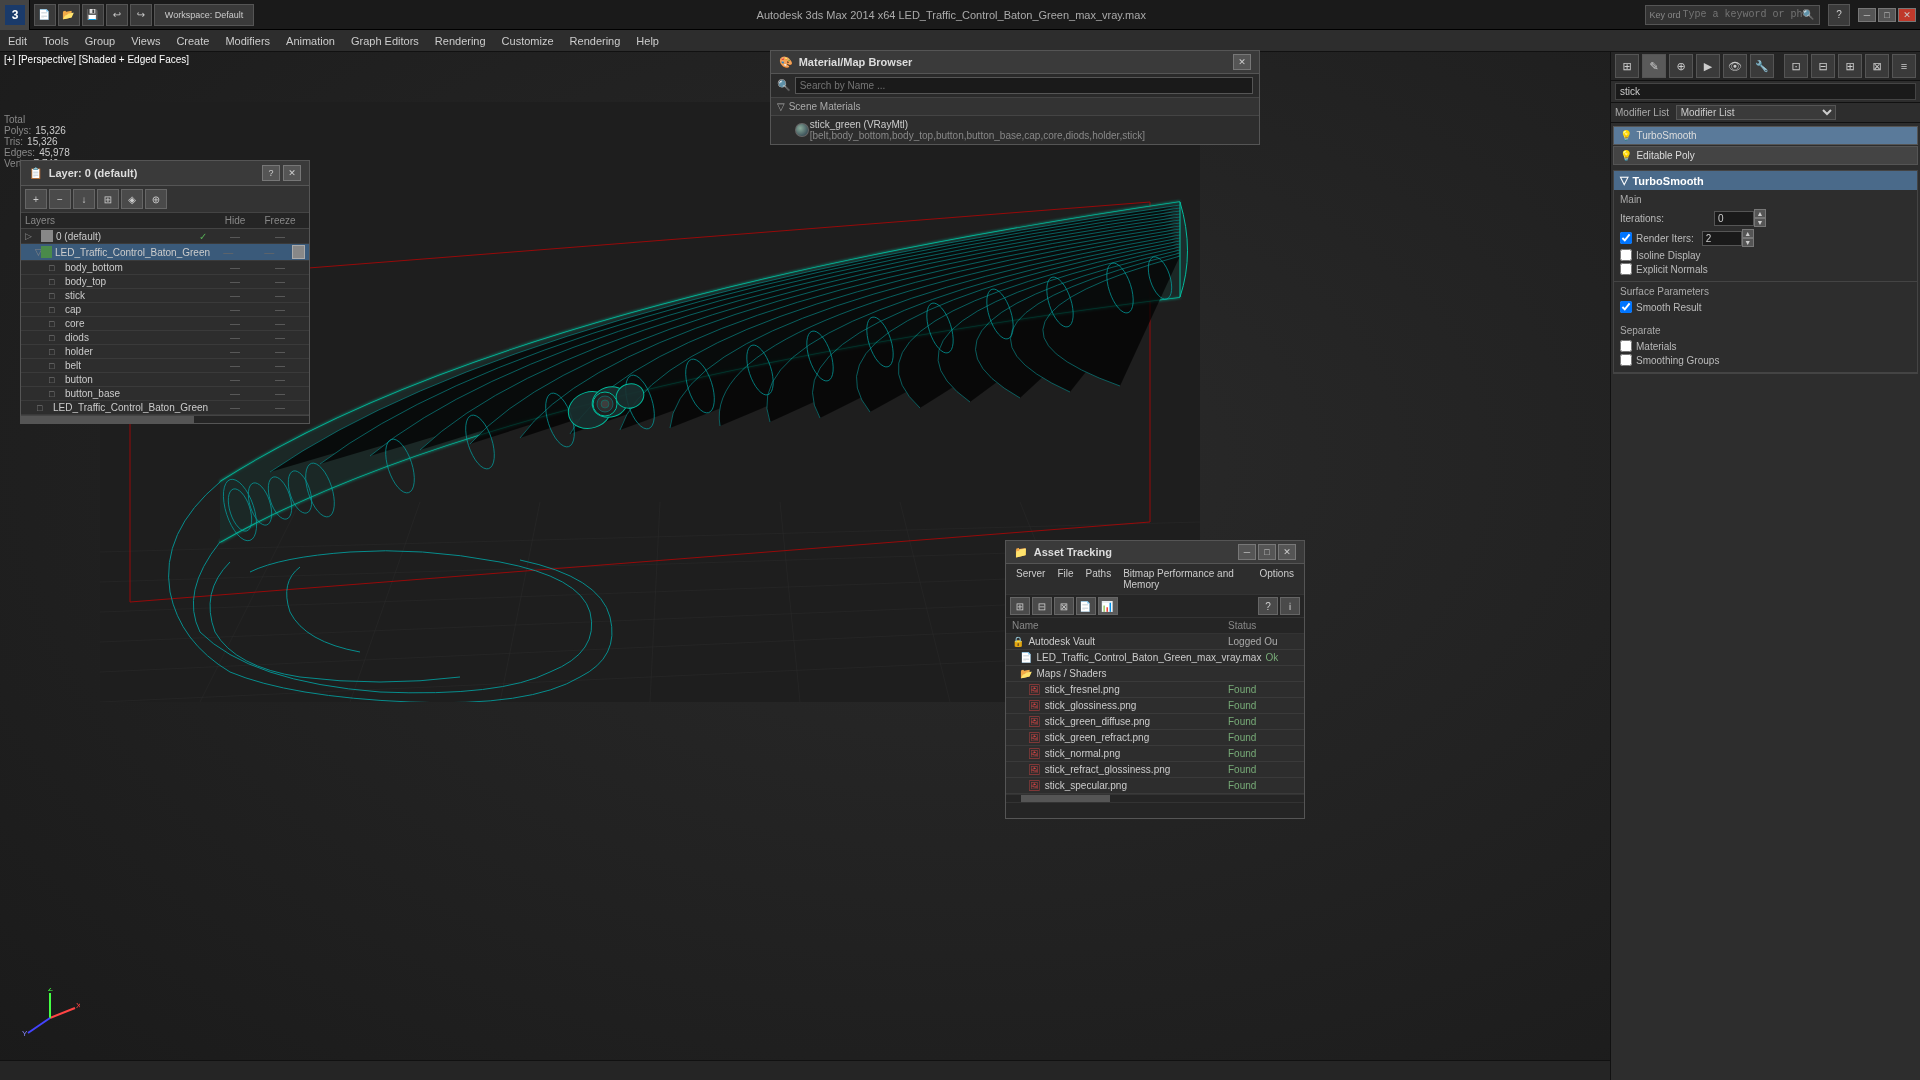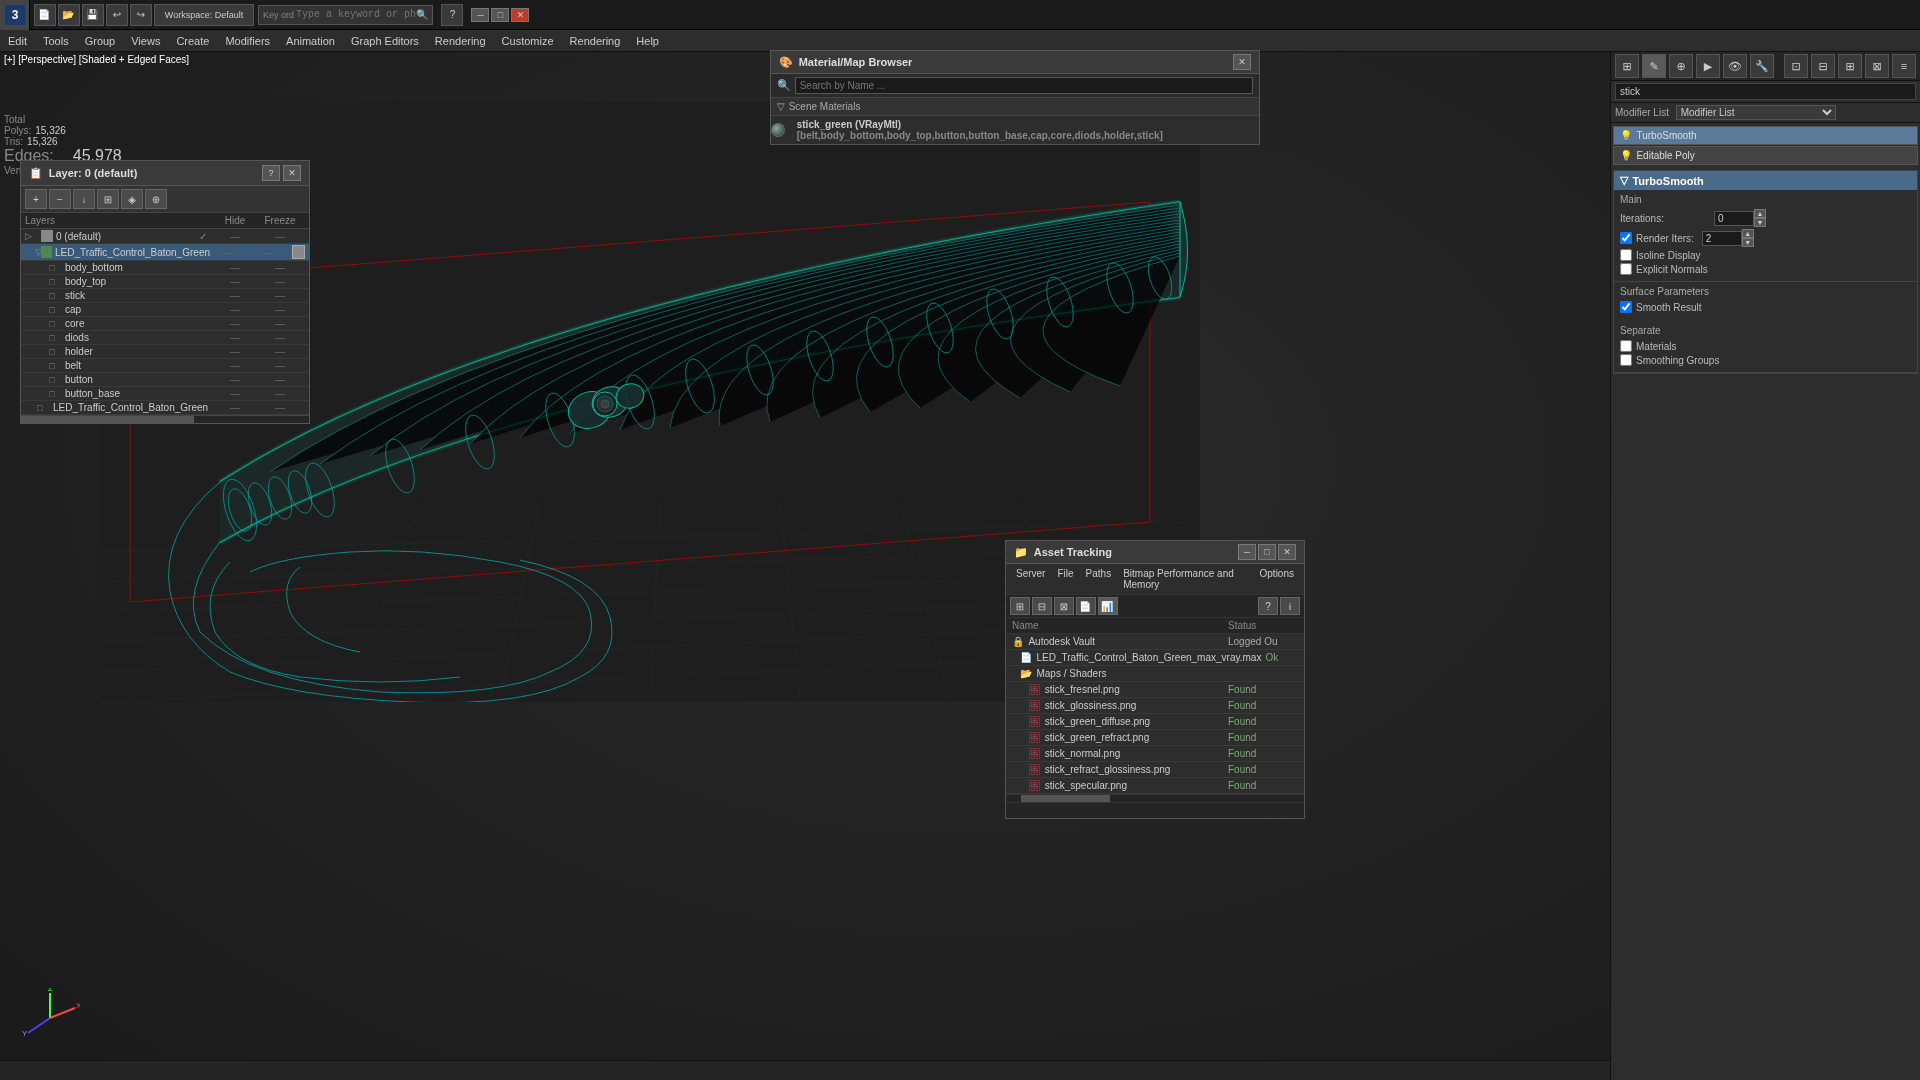--- a/index.html
+++ b/index.html
@@ -483,26 +483,25 @@
       font-size: 10px;
       color: #aaa;
       display: flex;
       align-items: center;
       gap: 4px;
     }
 
     .browser-item {
       display: flex;
       align-items: center;
-      padding: 3px 0;
-      font-size: 10px;
-      color: #ccc;
-      gap: 12px;
-      cursor: pointer;
-      font-weight: bold;
+      padding: 3px 24px;
+      font-size: 10px;
+      color: #ccc;
+      gap: 1px;
+      cursor: pointer;
     }
 
     .mat-icon {
       width: 14px;
       height: 14px;
       border-radius: 50%;
       background: radial-gradient(circle at 35% 35%, #8a9, #234);
       border: 1px solid #666;
     }
 
@@ -647,20 +646,21 @@
     </svg>
   </div>
   <div class="topbar-icons">
     <div class="topbar-icon-btn">📄</div>
     <div class="topbar-icon-btn">📂</div>
     <div class="topbar-icon-btn">💾</div>
     <div class="topbar-icon-btn">↩</div>
     <div class="topbar-icon-btn">↪</div>
     <div class="topbar-icon-btn" style="width:100px;font-size:9px;">Workspace: Default</div>
   </div>
+  <div class="topbar-title">Autodesk 3ds Max 2014 x64      LED_Traffic_Control_Baton_Green_max_vray.max</div>
   <div style="display:flex;align-items:center;gap:4px;padding-right:8px;">
     <div class="topbar-search">
       <span style="font-size:9px;color:#888;margin-right:2px;">Key ord</span>
       <input style="width: 120px; background: transparent; border: none; color: rgb(170, 170, 170); font-size: 10px; outline: none;" placeholder="Type a keyword or phrase">
       <span style="color:#888;font-size:10px;">🔍</span>
     </div>
     <div class="topbar-icon-btn">?</div>
   </div>
   <div class="topbar-window-controls">
     <div class="win-btn">─</div>
@@ -692,21 +692,21 @@
     <div style="position:absolute;top:18px;left:4px;z-index:10;pointer-events:none;">
       <div style="font-size:10px;color:#888;margin-top:44px;">Total</div>
       <div style="display:flex;gap:4px;font-size:10px;">
         <span style="color:#888;">Polys:</span>
         <span style="color:#ccc;">15,326</span>
       </div>
       <div style="display:flex;gap:4px;font-size:10px;">
         <span style="color:#888;">Tris:</span>
         <span style="color:#ccc;">15,326</span>
       </div>
-      <div style="display:flex;gap:19px;font-size:16px;">
+      <div style="display:flex;gap:4px;font-size:10px;">
         <span style="color:#888;">Edges:</span>
         <span style="color:#ccc;">45,978</span>
       </div>
       <div style="display:flex;gap:4px;font-size:10px;">
         <span style="color:#888;">Verts:</span>
         <span style="color:#ccc;">7,749</span>
       </div>
     </div>
 
     <svg class="baton-svg" viewBox="0 0 1100 600" preserveAspectRatio="none">

